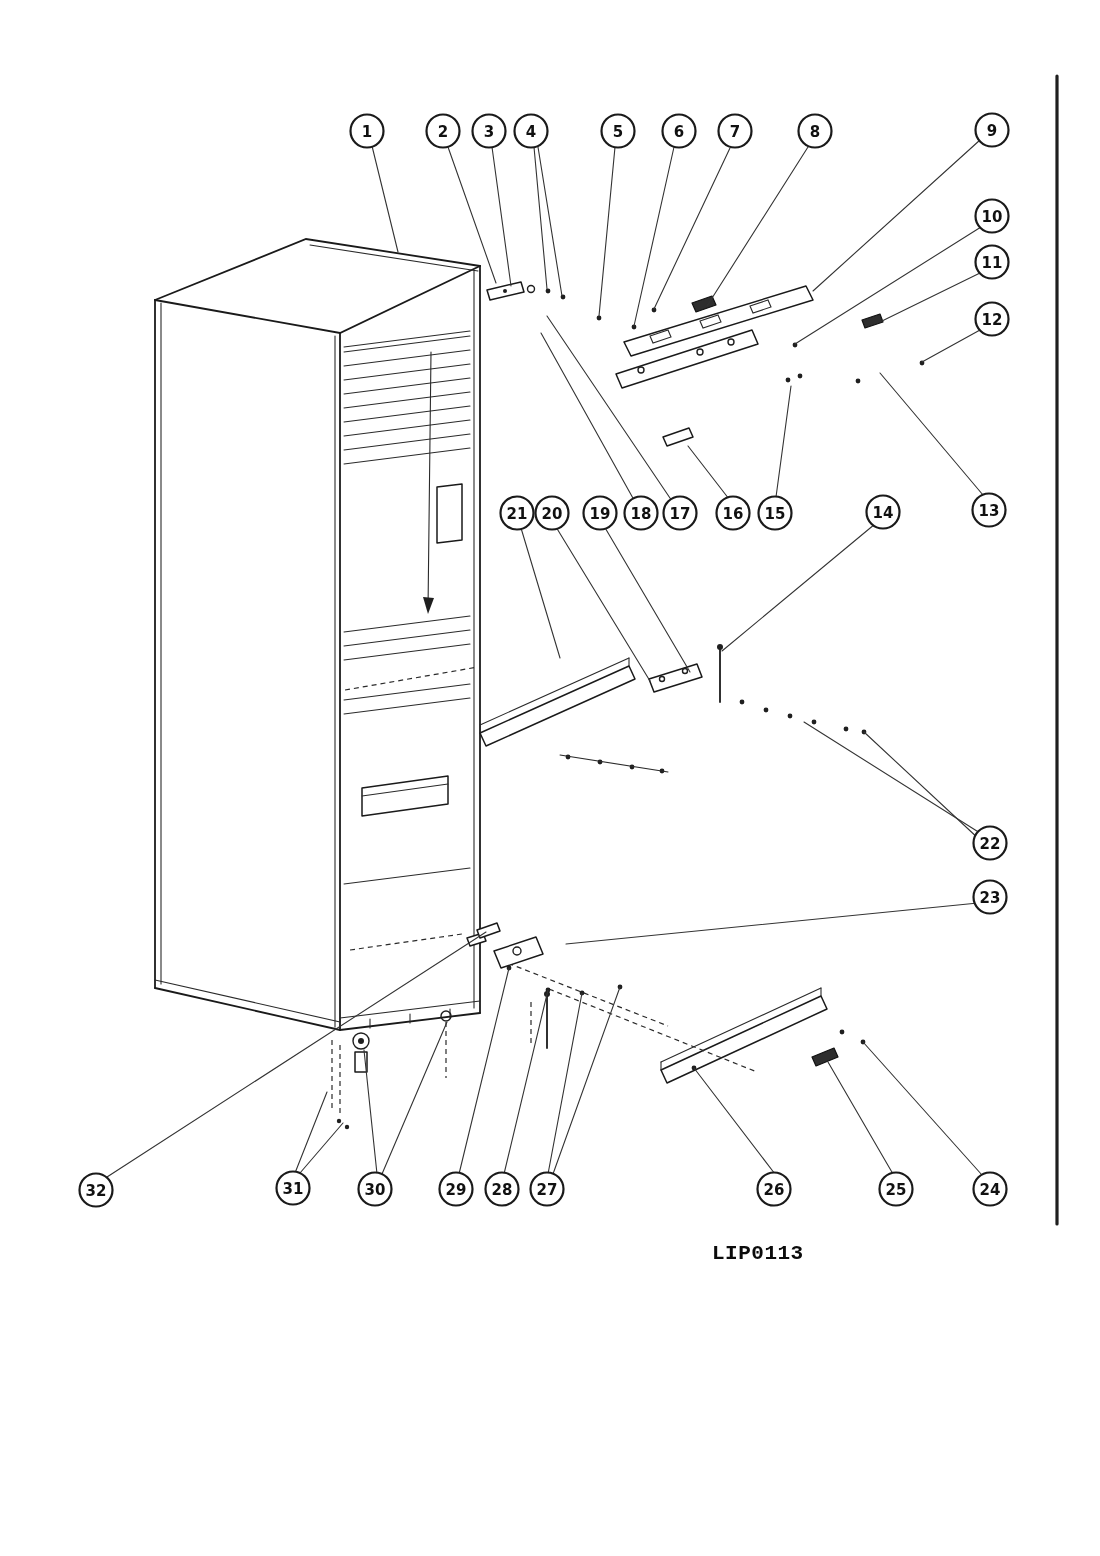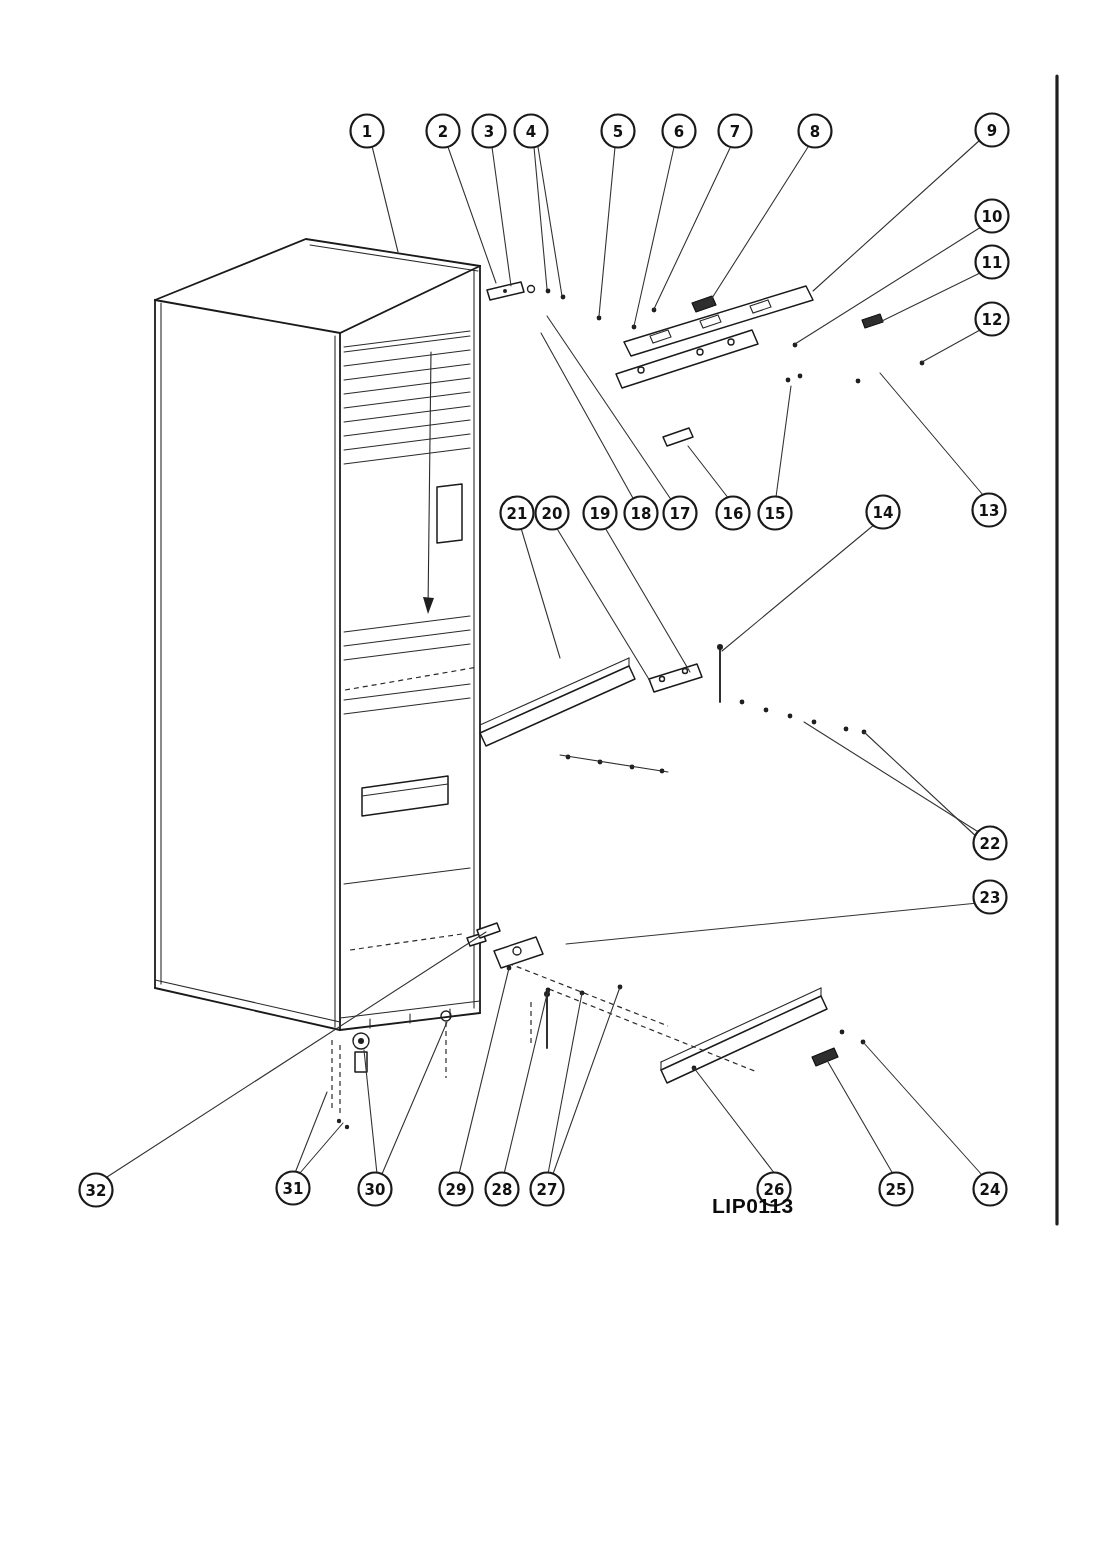--- a/index.html
+++ b/index.html
@@ -11,22 +11,22 @@
   .thin{stroke:#2a2a2a;stroke-width:1.1;fill:none;stroke-linecap:round;}
   .med{stroke:#1a1a1a;stroke-width:1.8;fill:none;stroke-linecap:round;}
   .dash{stroke:#2a2a2a;stroke-width:1.2;fill:none;stroke-dasharray:5 4;}
   .leader{stroke:#333333;stroke-width:1.1;fill:none;stroke-linecap:round;}
   .part{stroke:#1a1a1a;stroke-width:1.5;fill:#ffffff;stroke-linejoin:round;}
   .partdark{stroke:#111111;stroke-width:1.2;fill:#2e2e2e;stroke-linejoin:round;}
   .scr{fill:#1f1f1f;stroke:none;}
   .co circle{fill:#ffffff;stroke:#1a1a1a;stroke-width:2.2;}
   .co text{font-family:"DejaVu Sans", sans-serif;font-size:15px;font-weight:bold;fill:#111111;
            text-anchor:middle;}
-  .figure-code{position:absolute;left:712px;top:1194px;font-size:21px;font-weight:bold;
-               color:#0b0b0b;letter-spacing:0.5px;font-family:Liberation Sans, sans-serif;}
+  .figure-code{position:absolute;left:712px;top:1242px;font-size:21px;font-weight:bold;
+               color:#0b0b0b;letter-spacing:0.5px;font-family:Liberation Mono, monospace;}
 </style>
 </head>
 <body>
 
 <div class="page">
 
 <svg width="1100" height="1556" viewBox="0 0 1100 1556">
 
   <g>
     <line class="ln" x1="1057" y1="76" x2="1057" y2="1224" style="stroke-width:3.2"></line>

